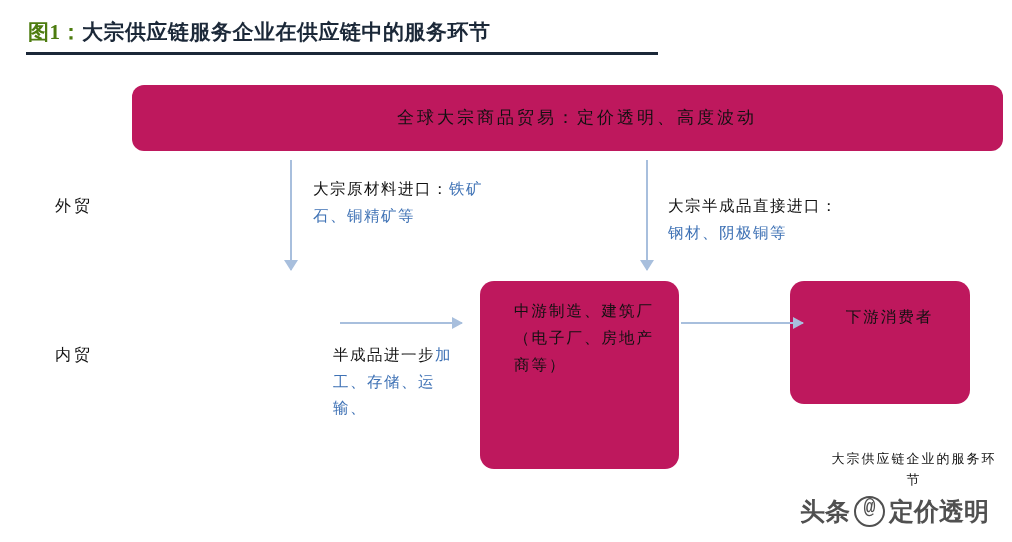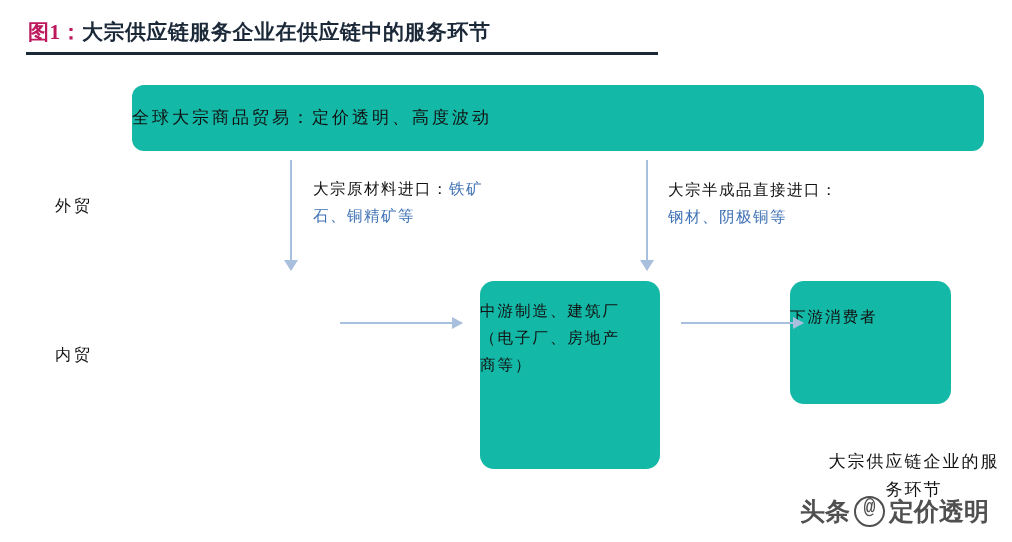--- a/index.html
+++ b/index.html
@@ -11,34 +11,35 @@
     overflow:hidden;
   }
   #canvas{position:absolute;left:0;top:0;width:1012px;height:542px;}
 
   
   .fig-title{
     position:absolute;left:28px;top:18px;
     font-size:21px;font-weight:bold;color:#1b2838;
     letter-spacing:.5px;white-space:nowrap;
   }
-  .fig-title .num{color:#be185d;}
+  .fig-title .num{color:#4d7c0f;}
   .title-rule{
     position:absolute;left:26px;top:52px;width:632px;height:3px;
     background:#1b2838;
   }
 
   
   .box{
     position:absolute;
-    background:#14b8a6;
+    background:#be185d;
     border-radius:14px;
-    display:flex;align-items:center;
+    display:flex;align-items:center;justify-content:center;
     color:#111;
     font-family:"Liberation Serif","DejaVu Serif",serif;
+    padding-left:19px;
   }
   .box .inner{
     font-size:15.5px;line-height:1.75;
     letter-spacing:2px;
     text-align:left;
   }
   #box-top{left:132px;top:85px;width:852px;height:66px;border-radius:12px;}
   #box-top .inner{
     text-align:center;letter-spacing:3px;font-size:17px;white-space:nowrap;
   }
@@ -92,27 +93,27 @@
 
   
   .annot{
     position:absolute;
     font-size:15.5px;line-height:1.72;letter-spacing:1.5px;
     color:#111;
     font-family:"Liberation Serif","DejaVu Serif",serif;
   }
   .annot .hl{color:#3f72b5;}
   #annot-raw{left:313px;top:176px;width:176px;}
-  #annot-semi{left:668px;top:177px;width:176px;}
+  #annot-semi{left:668px;top:193px;width:176px;}
   #annot-process{left:333px;top:342px;width:128px;}
 
   
   #caption-service{
     position:absolute;left:828px;top:448px;width:172px;
-    font-size:17px;line-height:1.65;letter-spacing:2px;
+    font-size:13px;line-height:1.65;letter-spacing:2px;
     color:#111;text-align:center;
     font-family:"Liberation Serif","DejaVu Serif",serif;
   }
 
   
   #watermark{
     position:absolute;left:800px;top:495px;
     display:flex;align-items:center;gap:4px;
     font-family:Liberation Mono, monospace;
     font-size:25px;font-weight:bold;
@@ -169,20 +170,23 @@
 
   <div class="h-arrow" id="arrow-up-to-mid">
     <div class="shaft"></div>
     <div class="head"></div>
   </div>
   <div class="h-arrow" id="arrow-mid-to-down">
     <div class="shaft"></div>
     <div class="head"></div>
   </div>
 
+  <div class="annot" id="annot-process">
+    <span>半成品进一步</span><span class="hl">加工、存储、运输、</span>
+  </div>
 
   <div id="caption-service">大宗供应链企业的服务环节</div>
 
   <div id="watermark">
     <span>头条</span>
     <span class="wm-logo"></span>
     <span>定价透明</span>
   </div>
 
 </div>

